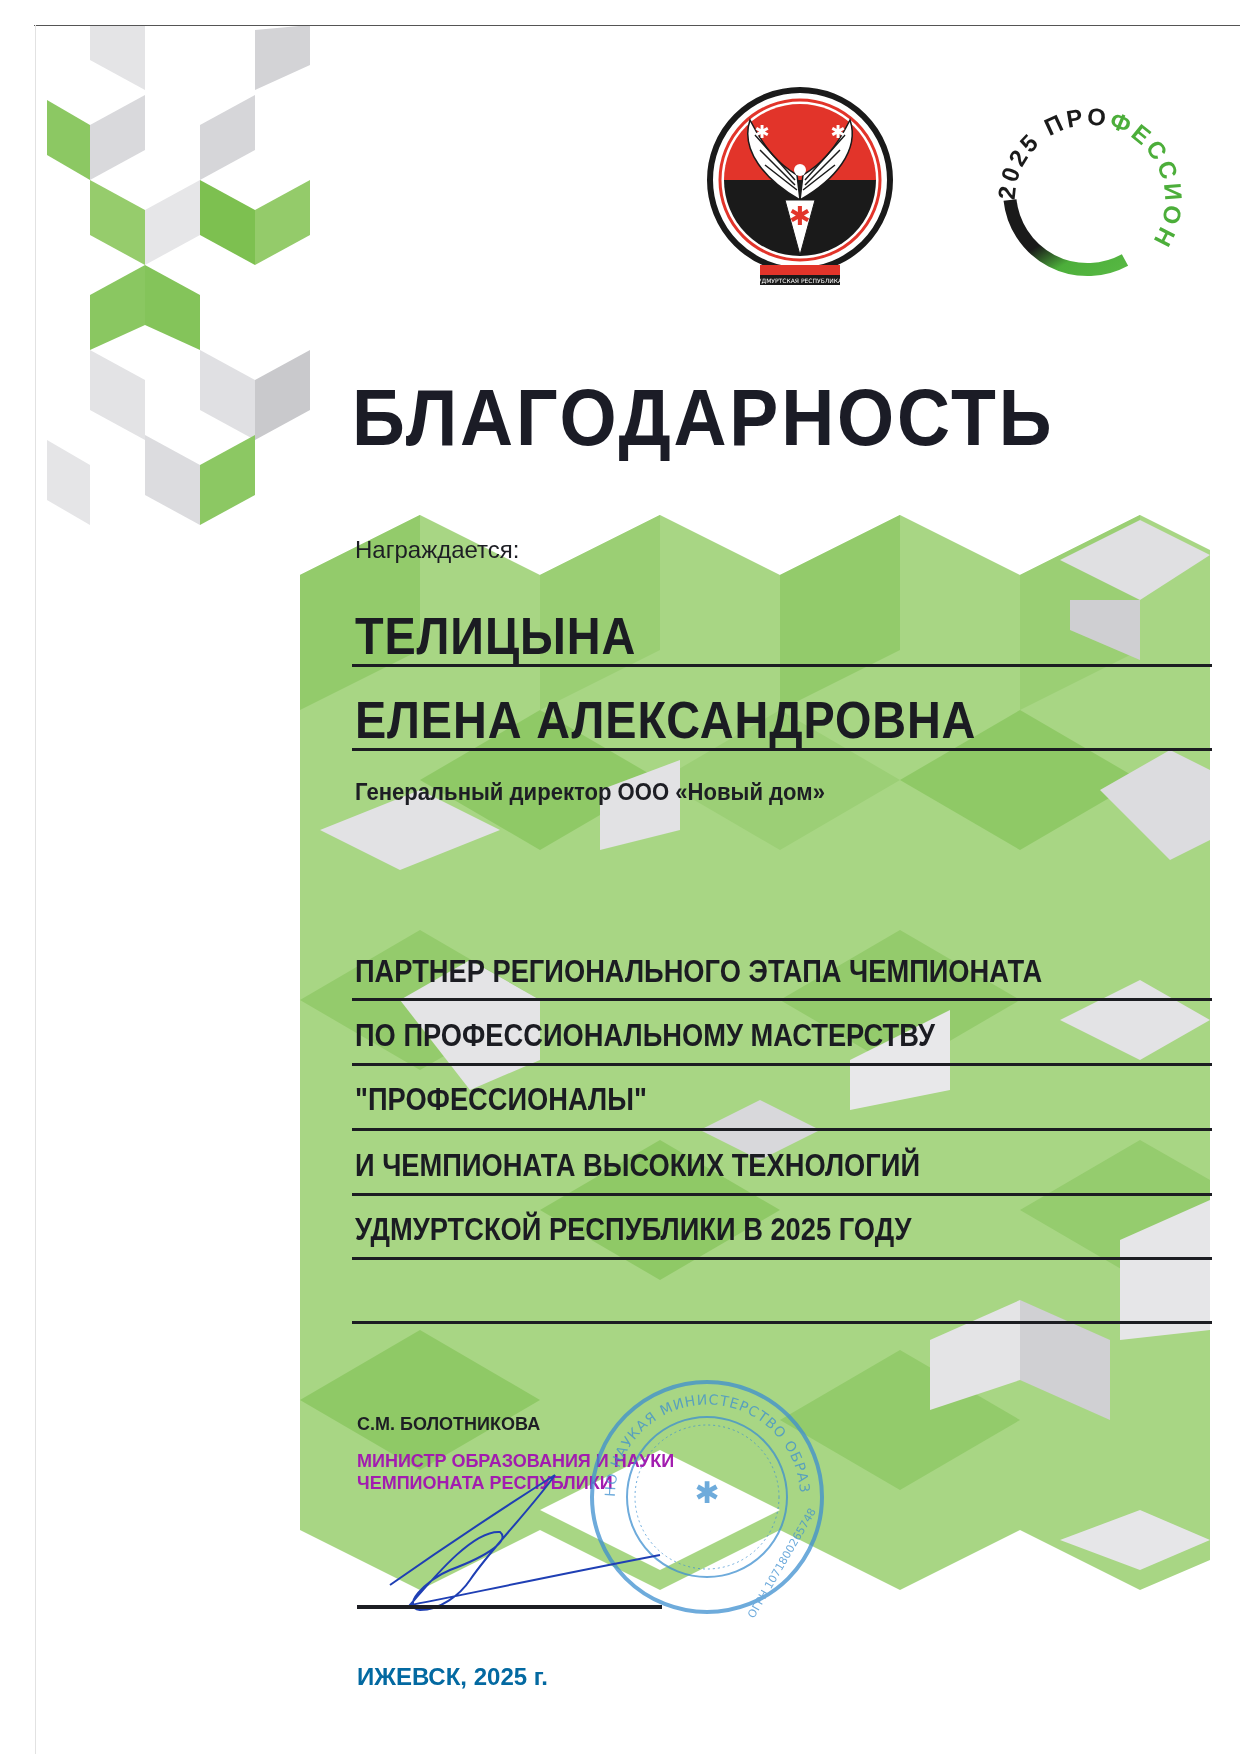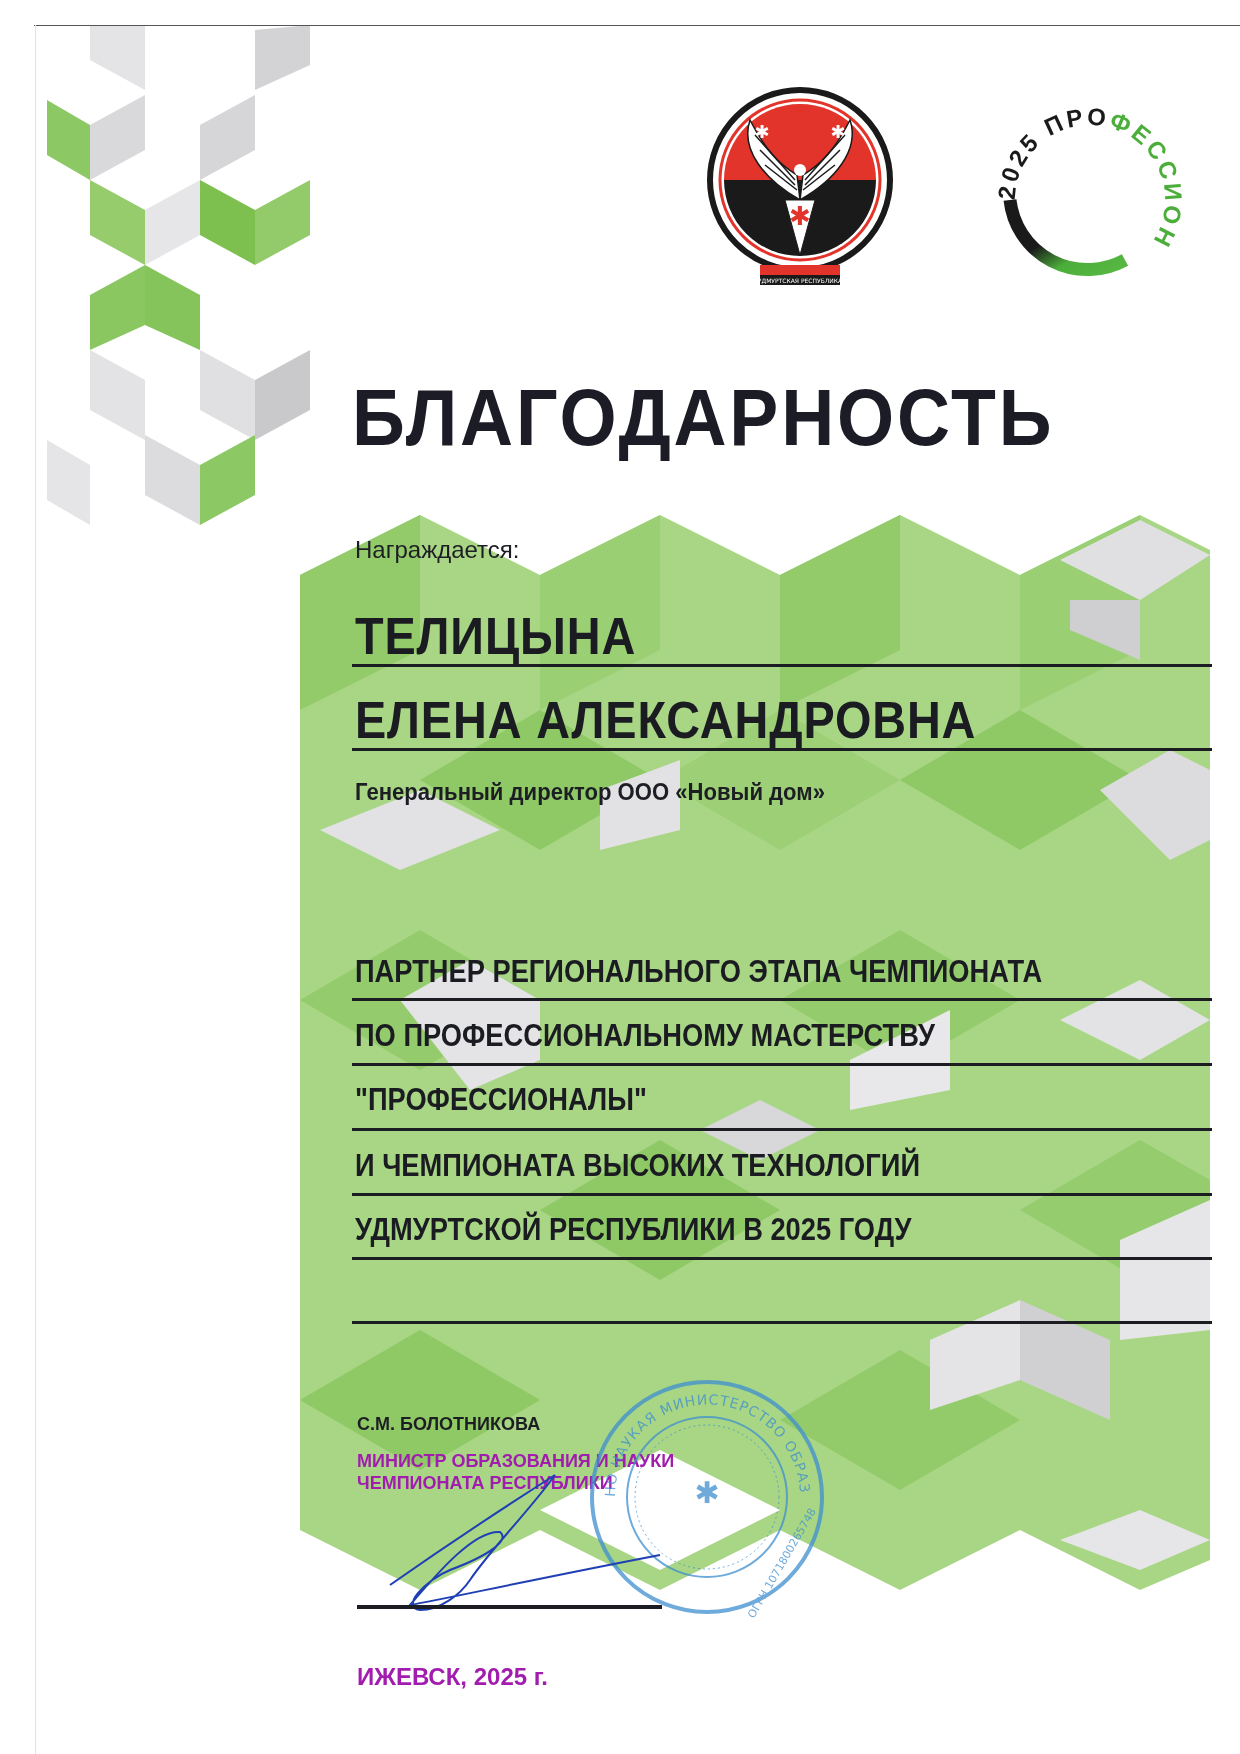--- a/index.html
+++ b/index.html
@@ -20,21 +20,21 @@
     .name1 { top: 610px; }
     .name2 { top: 694px; }
     .rule { position: absolute; left: 352px; width: 860px; height: 3px; background: #1c1d22; }
     .position { position: absolute; left: 355px; top: 778px; font-size: 24px; font-weight: 700; color: #1d1e24; transform: scaleX(0.92); transform-origin: left top; white-space: nowrap; }
 
     .reason-line { position: absolute; left: 355px; font-size: 31px; font-weight: 700; line-height: 1; color: #1b1c22; transform: scaleX(0.88); transform-origin: left top; white-space: nowrap; }
 
     .signer-name { position: absolute; left: 357px; top: 1405px; font-size: 18px; font-weight: 700; color: #1d1e24; margin-top: 9px; }
     .signer-role { position: absolute; left: 357px; top: 1450px; font-size: 18px; font-weight: 700; line-height: 22px; color: #a21caf; }
     .sig-rule { position: absolute; left: 357px; top: 1605px; width: 305px; height: 4px; background: #1c1d22; }
-    .city-year { position: absolute; left: 357px; top: 1663px; font-size: 24px; font-weight: 700; color: #a21caf; }
+    .city-year { position: absolute; left: 357px; top: 1663px; font-size: 24px; font-weight: 700; color: #0369a1; }
 
     .stamp { position: absolute; left: 585px; top: 1375px; width: 245px; height: 245px; }
     .signature { position: absolute; left: 380px; top: 1470px; width: 300px; height: 150px; }
   </style>
 </head>
 <body>
 
 <div class="page">
 
   <svg class="bg-svg" viewBox="0 0 1240 1754" xmlns="http://www.w3.org/2000/svg">

